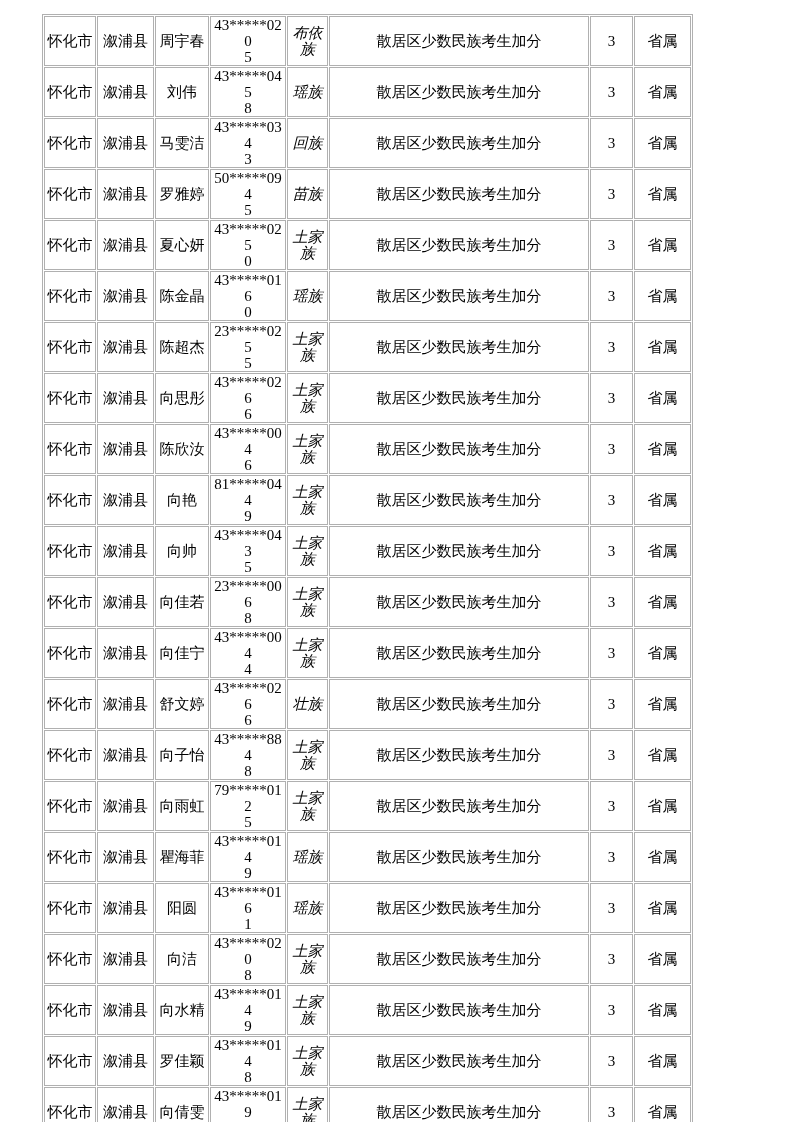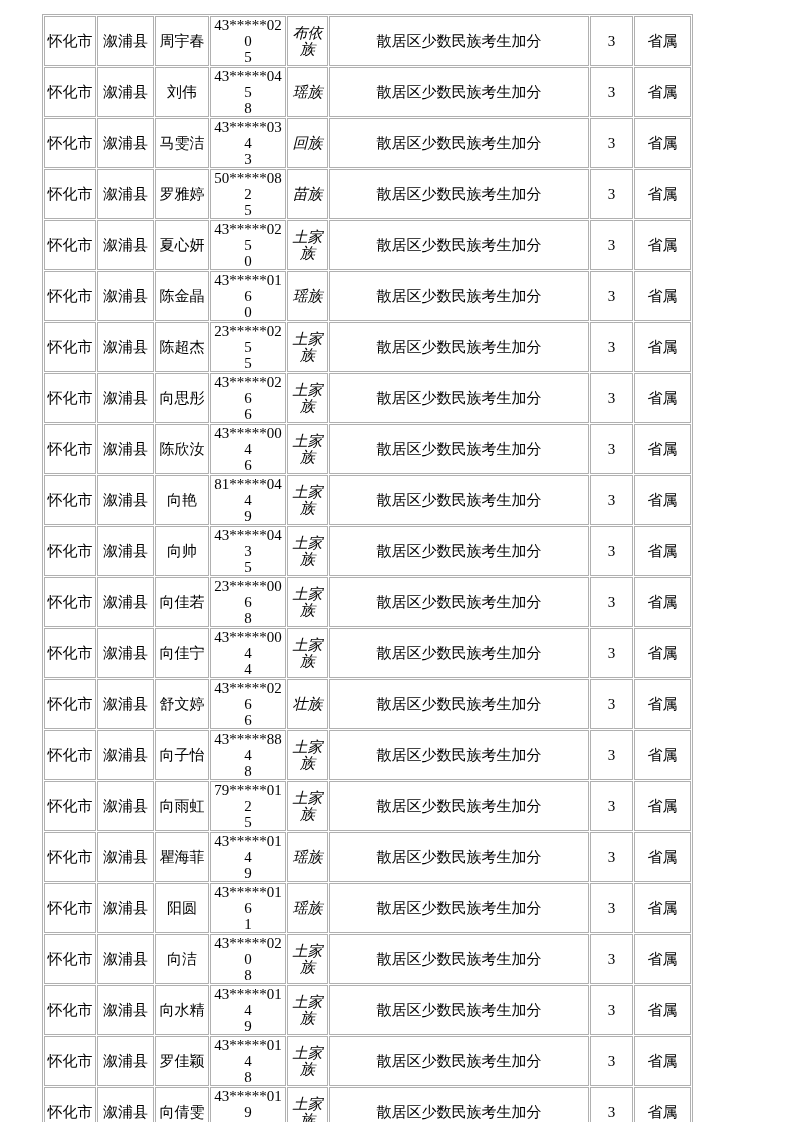--- a/index.html
+++ b/index.html
@@ -99,21 +99,21 @@
     <td class="cell-ethnicity">回族</td>
     <td class="cell-reason">散居区少数民族考生加分</td>
     <td class="cell-points">3</td>
     <td class="cell-scope">省属</td>
   </tr>
         <tr>
     <td class="cell-city">怀化市</td>
     <td class="cell-county">溆浦县</td>
     <td class="cell-name">罗雅婷</td>
     <td class="cell-id">
-      <span class="id-line">50*****082</span>
+      <span class="id-line">50*****094</span>
       <span class="id-line">5</span>
     </td>
     <td class="cell-ethnicity">苗族</td>
     <td class="cell-reason">散居区少数民族考生加分</td>
     <td class="cell-points">3</td>
     <td class="cell-scope">省属</td>
   </tr>
         <tr>
     <td class="cell-city">怀化市</td>
     <td class="cell-county">溆浦县</td>

